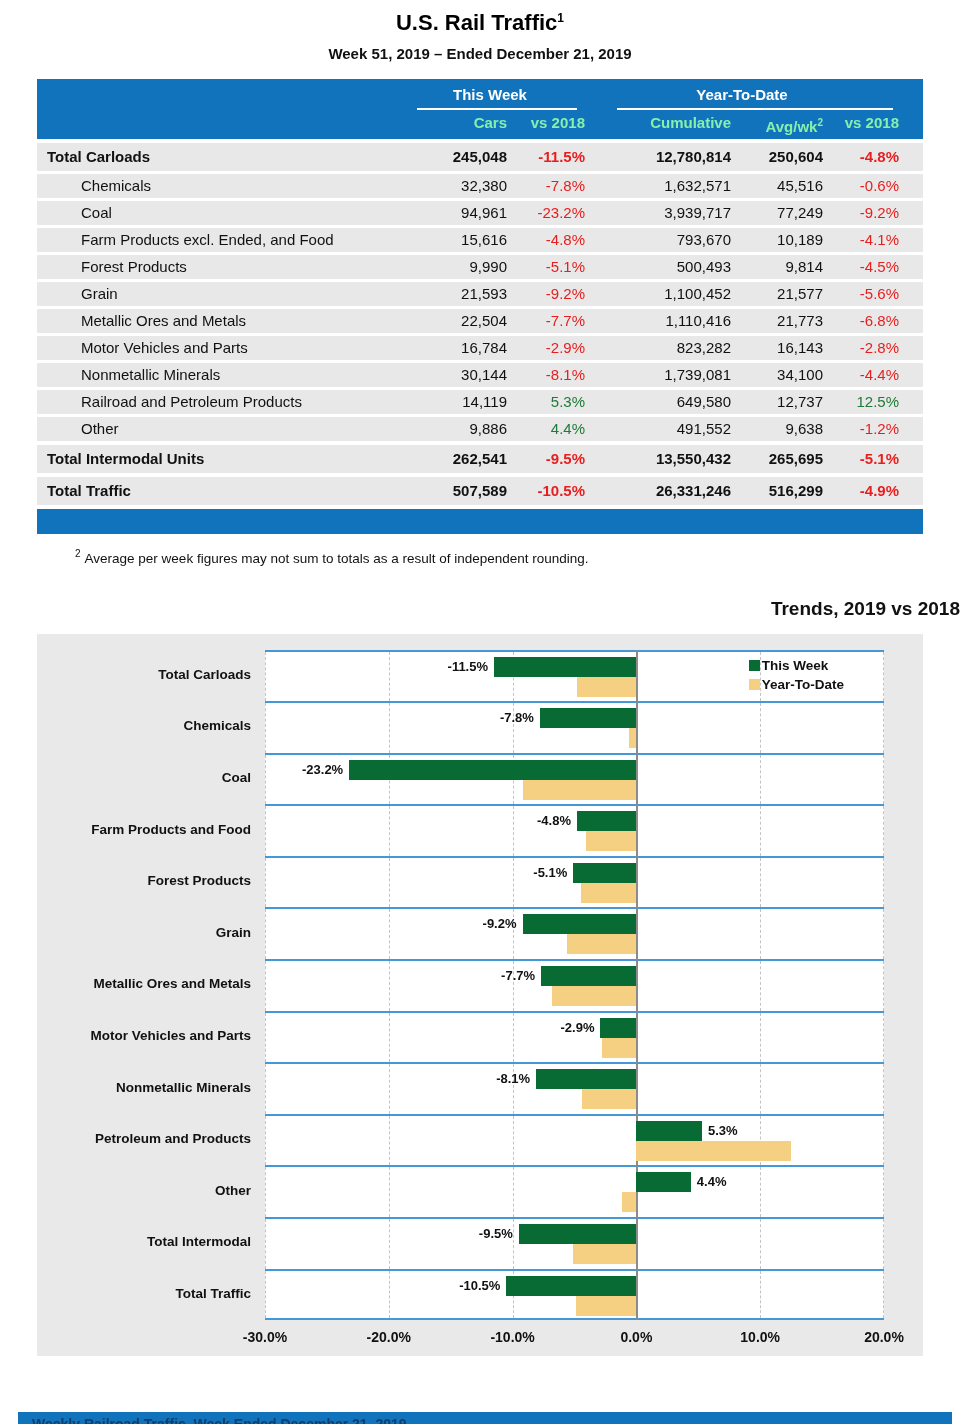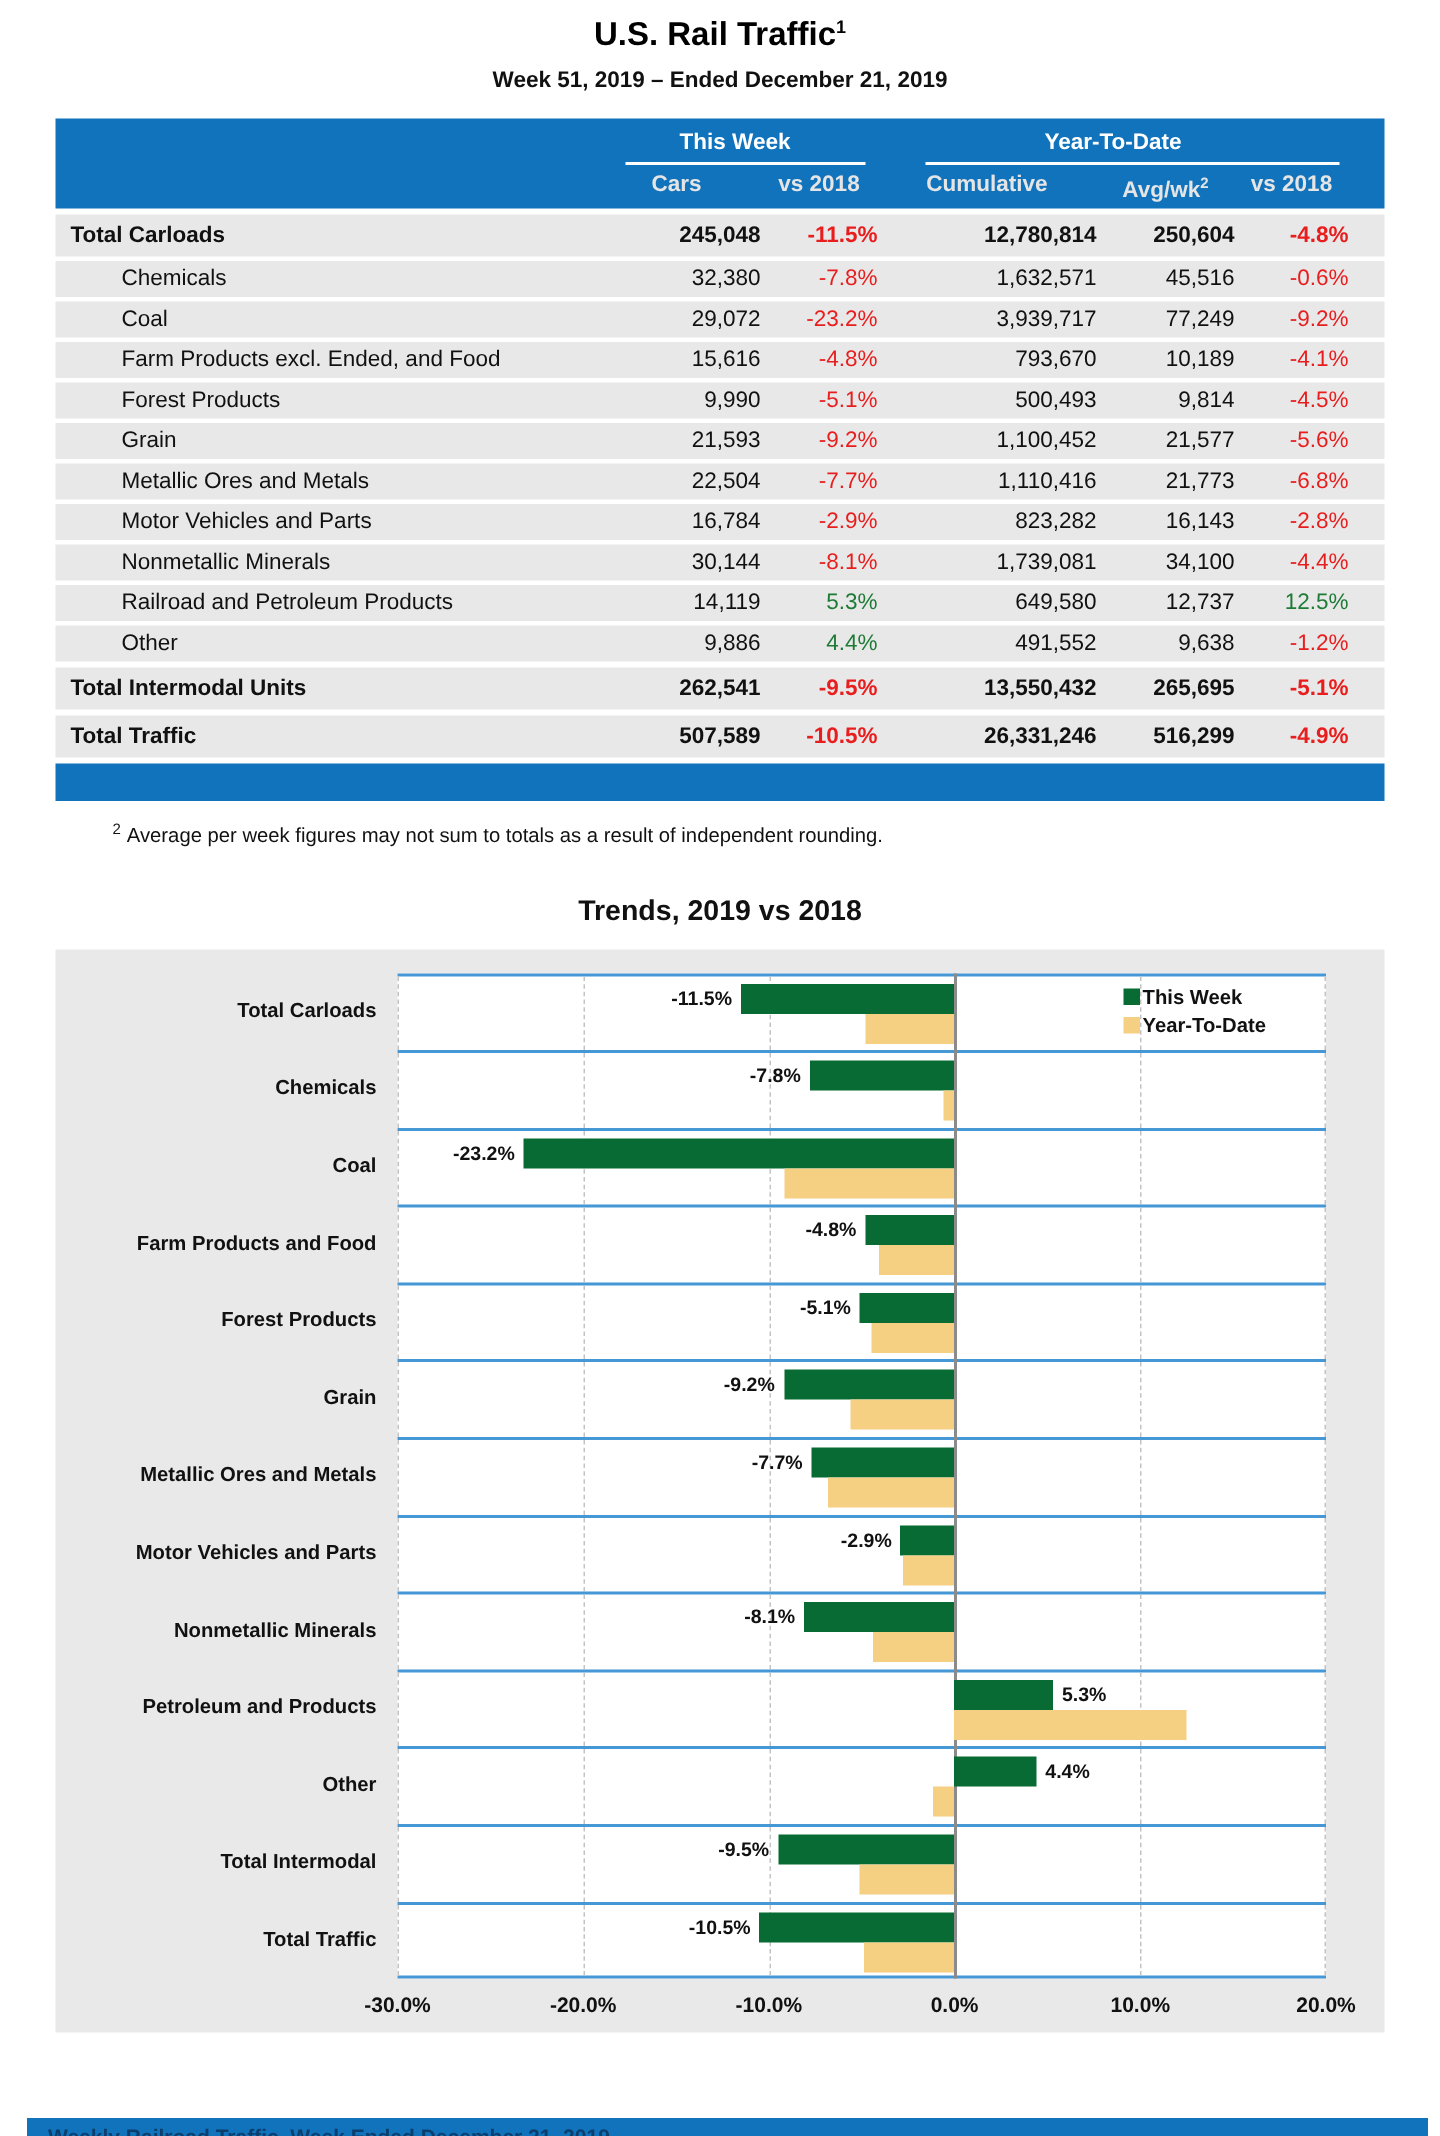--- a/index.html
+++ b/index.html
@@ -15,42 +15,42 @@
   
   .rail-table { width:886px; margin:17px auto 0 auto; }
   .thead { background:#1173bc; }
   .h-row1 { display:grid; grid-template-columns:358px 190px 314px; height:30px; }
   .h-group { position:relative; text-align:center; color:#fff; font-weight:bold;
              font-size:15px; line-height:32px; }
   .h-group.tw::after  { content:""; position:absolute; left:22px; right:8px; bottom:1px; border-bottom:2px solid #fff; }
   .h-group.ytd::after { content:""; position:absolute; left:32px; right:6px; bottom:1px; border-bottom:2px solid #fff; }
   .h-row2 { display:grid; grid-template-columns:358px 112px 78px 146px 92px 76px;
             padding-right:24px; height:30px; }
-  .h-col { text-align:center; color:#e5e5e5; font-weight:bold; font-size:15px; line-height:28px; }
+  .h-col { text-align:right; color:#86efac; font-weight:bold; font-size:15px; line-height:28px; }
   .h-col sup { font-size:10px; }
 
   .trow { display:grid; grid-template-columns:358px 112px 78px 146px 92px 76px;
           padding-right:24px; height:24px; line-height:24px; background:#e8e8e8;
           margin-top:3px; font-size:15px; }
   .trow .c { text-align:right; }
   .trow .label { text-align:left; padding-left:44px; white-space:nowrap; }
   .trow.total { font-weight:bold; height:28px; line-height:28px; margin-top:4px; }
   .trow.total .label { padding-left:10px; }
   .neg { color:#e81e1e; }
   .pos { color:#1e7b36; }
 
   .table-footer-bar { height:25px; background:#1173bc; margin-top:4px; }
 
   
   .footnotes { margin:14px 0 0 75px; font-size:13.5px; }
   .footnote { margin-top:7px; }
   .footnote sup { font-size:10px; margin-right:4px; }
 
   
-  .chart-head { text-align:center; margin-top:32px; }
+  .chart-head { text-align:right; margin-top:32px; }
   .chart-title { font-size:19px; font-weight:bold; }
   .chart-subtitle { font-size:14px; font-weight:bold; margin-top:10px; }
 
   .chart-panel { width:886px; margin:14px auto 0 auto; background:#e9e9e9;
                  padding:16px 0 0 0; height:722px; }
   .band { display:grid; grid-template-columns:228px 1fr; height:51.6px; padding-right:39px; }
   .band-label { font-weight:bold; font-size:13.5px; display:flex; align-items:center;
                 justify-content:flex-end; padding-right:14px; text-align:right; line-height:1.1; }
   .band-plot { position:relative; background:#fff; border-top:2px solid #4597d6; }
   .band:last-child .band-plot { border-bottom:2px solid #4597d6; }
@@ -108,21 +108,21 @@
       <div class="trow">
         <div class="c label">Chemicals</div>
         <div class="c">32,380</div>
         <div class="c neg">-7.8%</div>
         <div class="c">1,632,571</div>
         <div class="c">45,516</div>
         <div class="c neg">-0.6%</div>
       </div>
       <div class="trow">
         <div class="c label">Coal</div>
-        <div class="c">29,072</div>
+        <div class="c">94,961</div>
         <div class="c neg">-23.2%</div>
         <div class="c">3,939,717</div>
         <div class="c">77,249</div>
         <div class="c neg">-9.2%</div>
       </div>
       <div class="trow">
         <div class="c label">Farm Products excl. Ended, and Food</div>
         <div class="c">15,616</div>
         <div class="c neg">-4.8%</div>
         <div class="c">793,670</div>

